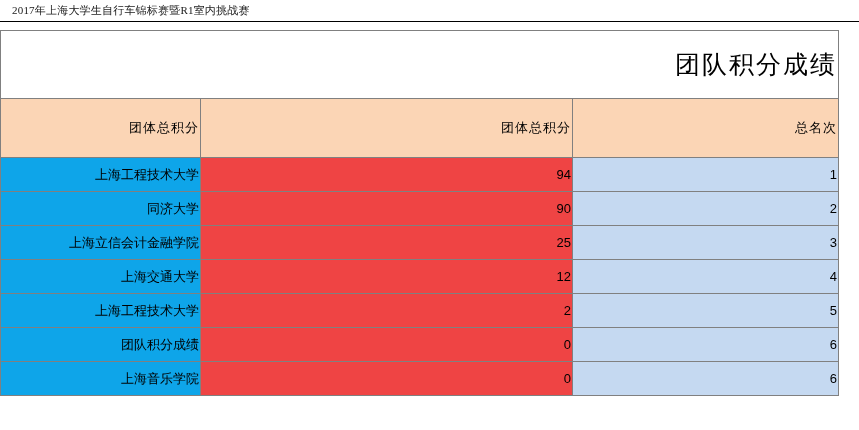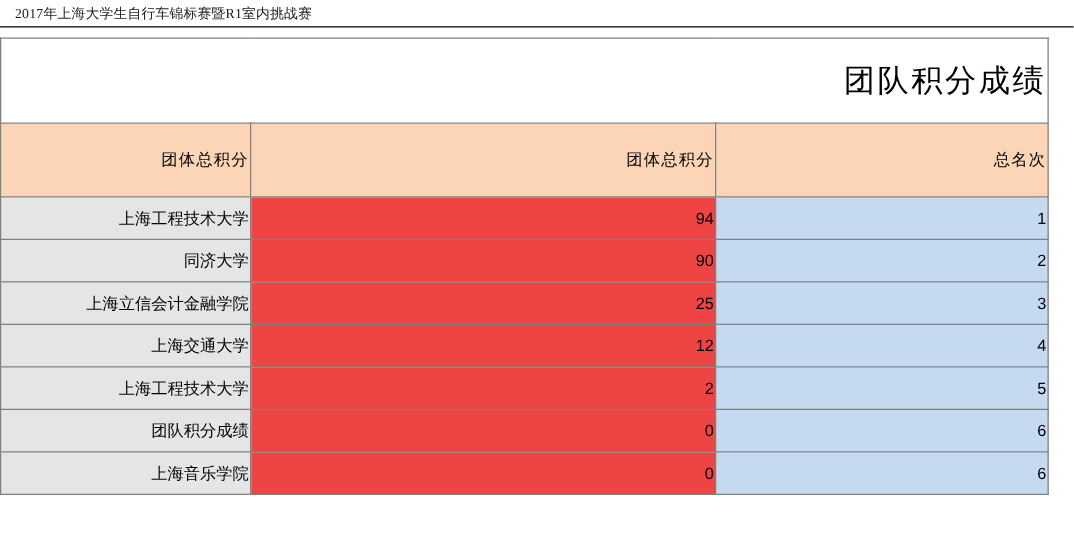--- a/index.html
+++ b/index.html
@@ -65,21 +65,21 @@
     background: #fbd5b5;
     height: 56px;
     font-size: 13px;
     letter-spacing: 1px;
   }
   .data-row td {
     height: 31px;
     font-size: 13px;
   }
   .data-row td.name {
-    background: #e5e5e5;
+    background: #0ea5e9;
   }
   .data-row td.val {
     background: #ef4444;
   }
   .data-row td.rank {
     background: #c5d9f1;
   }
 </style>
 </head>
 <body>

